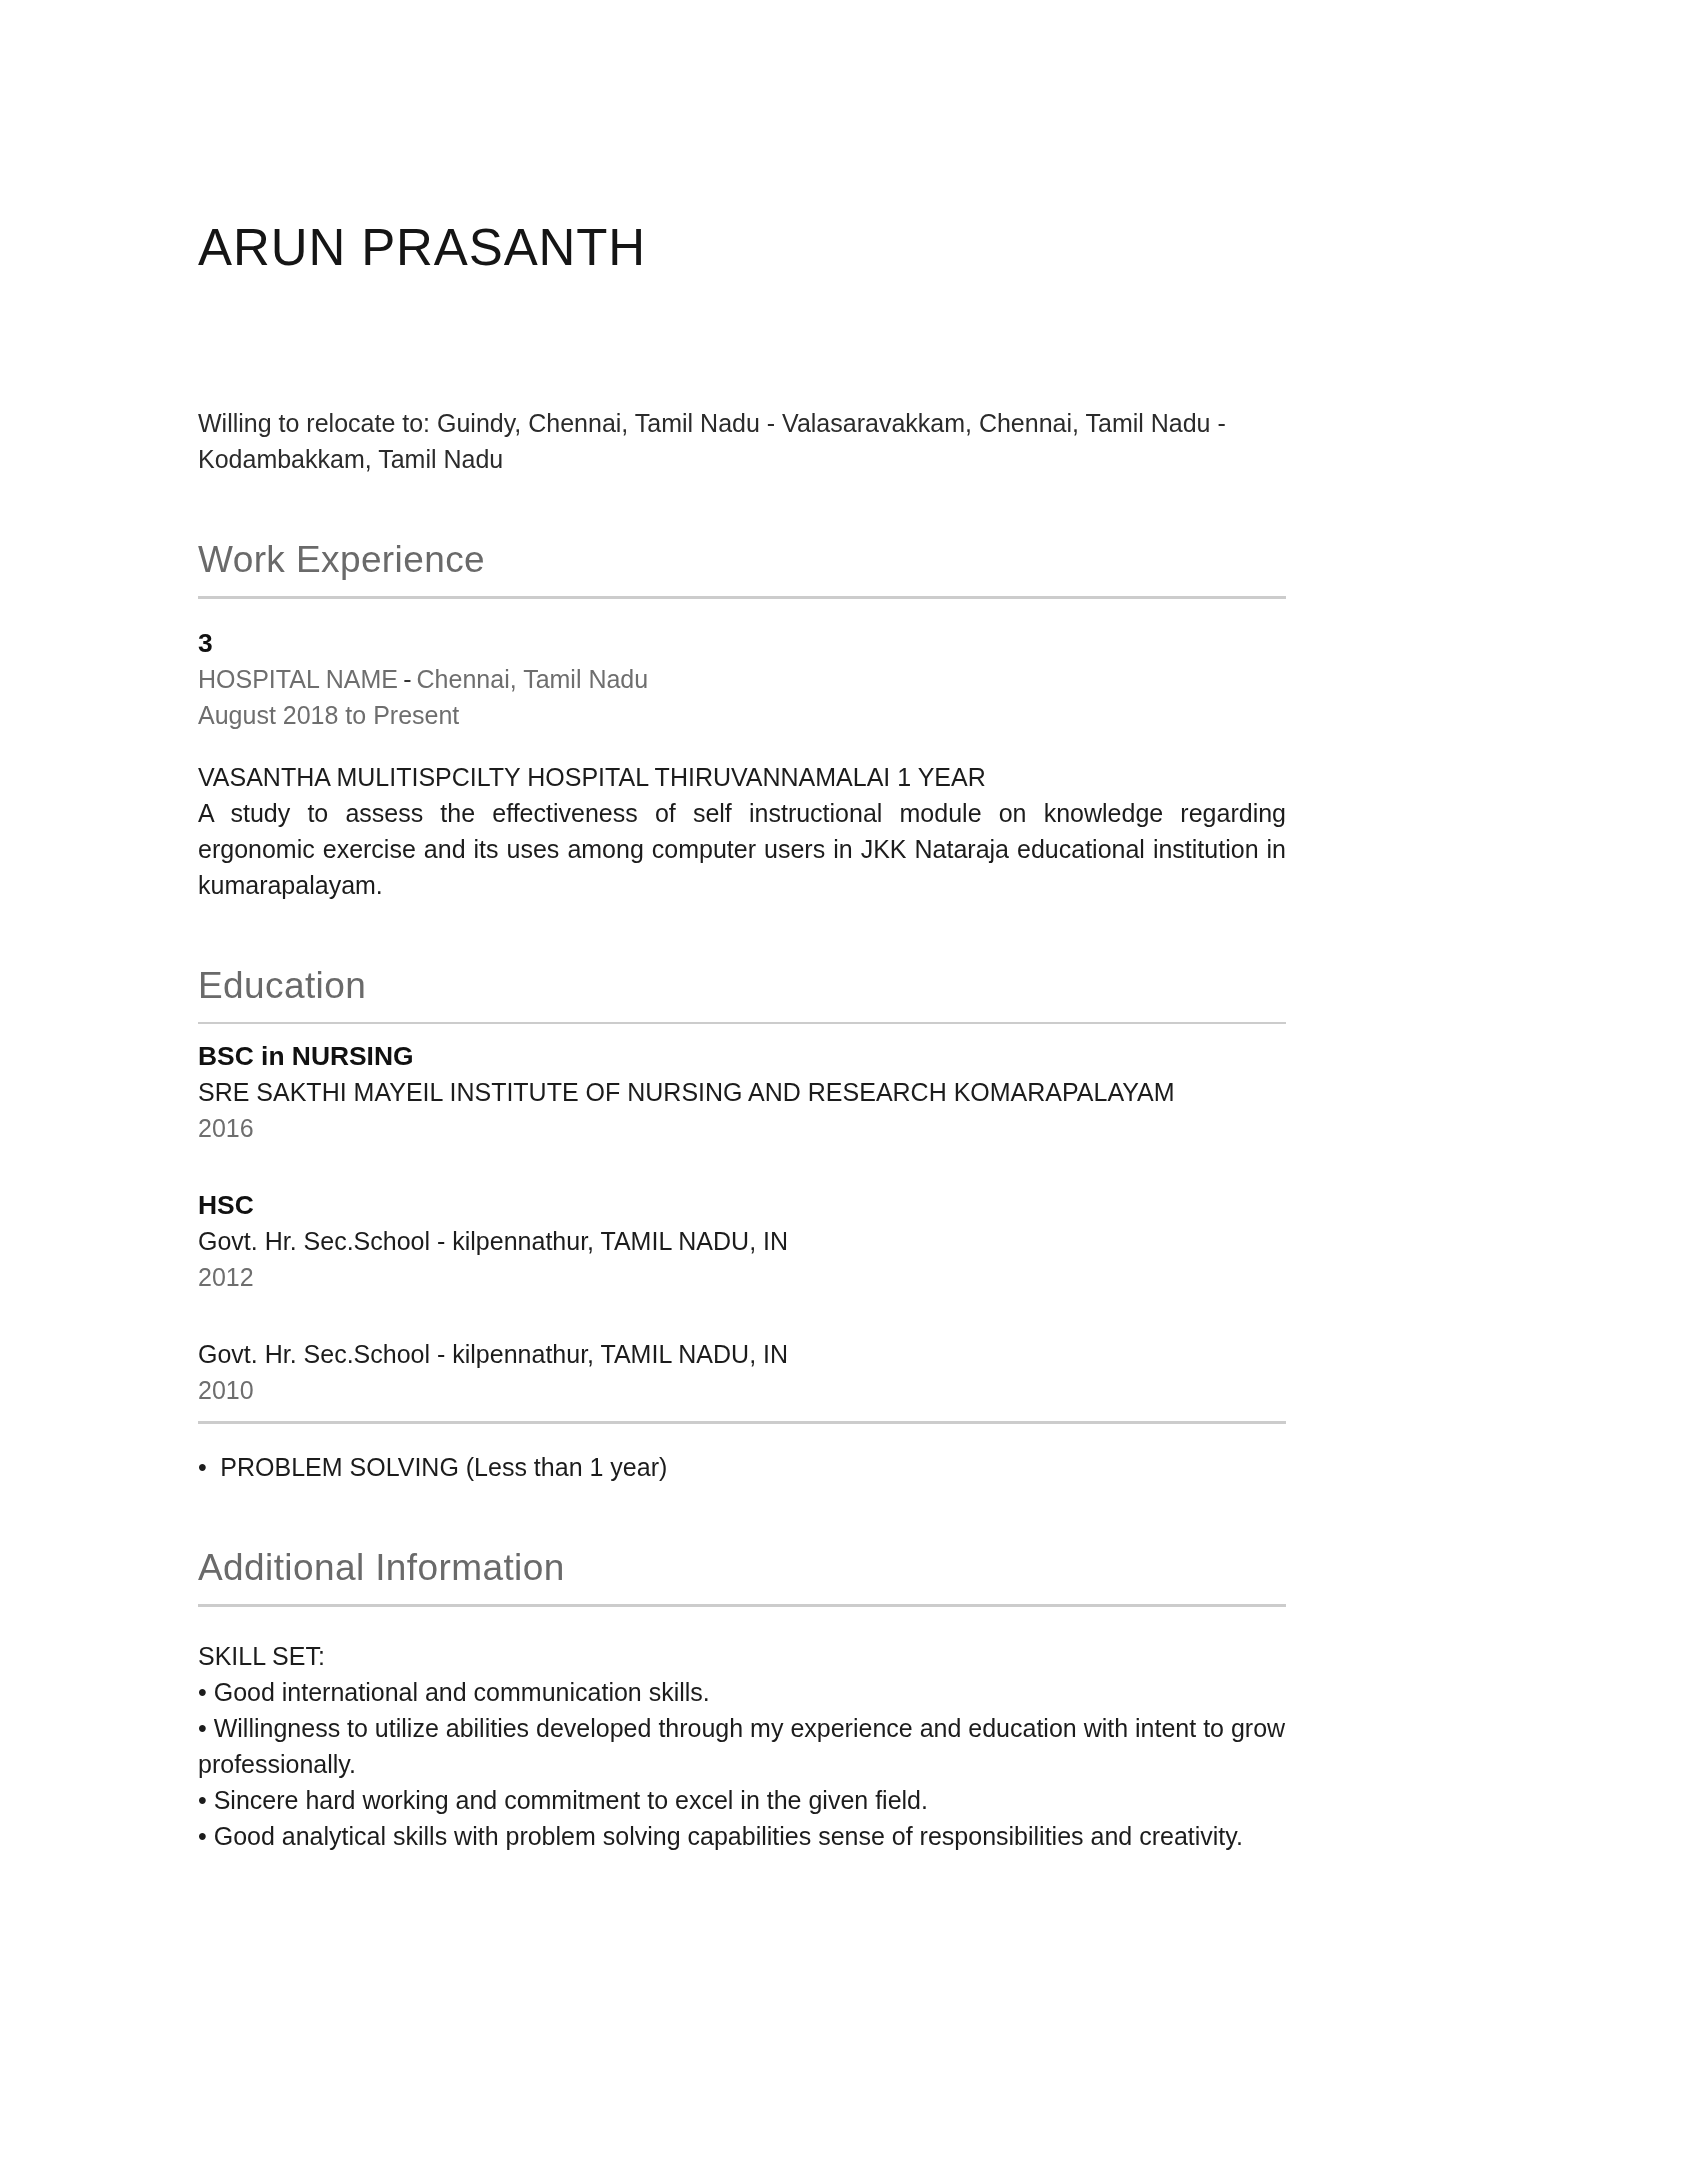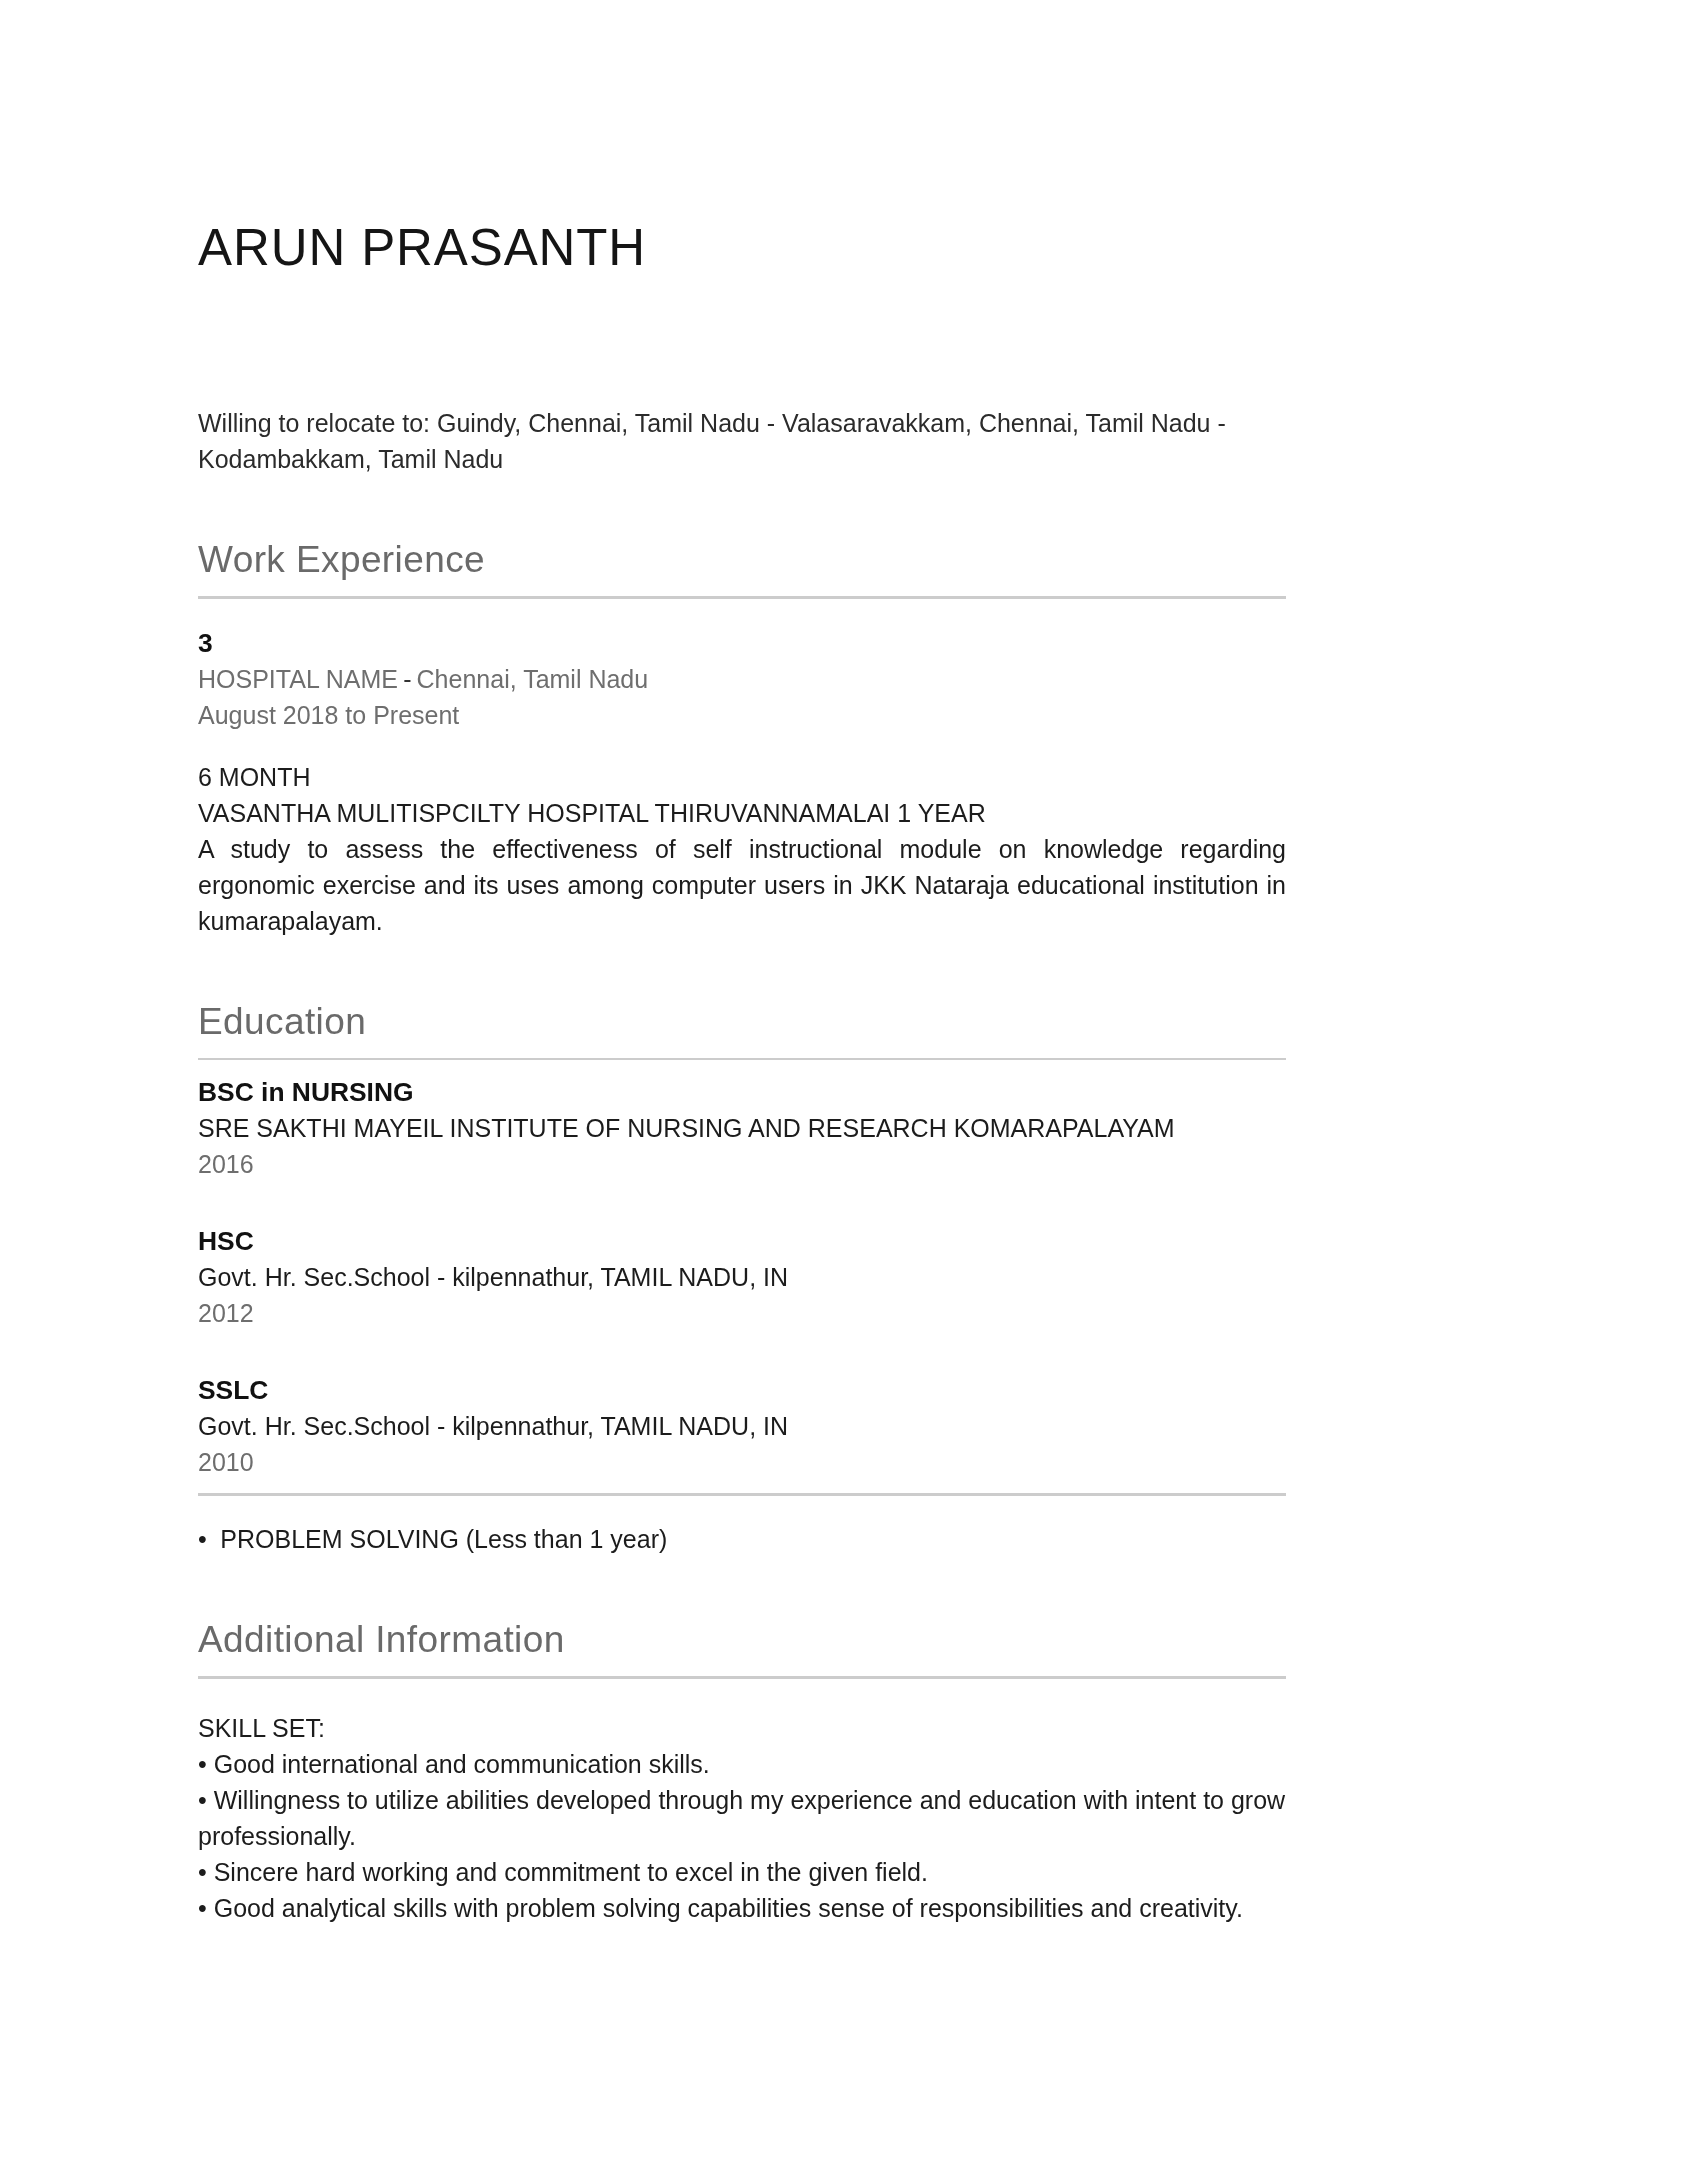--- a/index.html
+++ b/index.html
@@ -115,21 +115,20 @@
     <h2 class="section-heading">Work Experience</h2>
     <div class="rule"></div>
 
     <div class="job-title">3</div>
     <div class="job-sub">
       <span>HOSPITAL NAME</span><span class="sep">-</span><span>Chennai, Tamil Nadu</span>
     </div>
     <div class="job-dates">August 2018 to Present</div>
 
     <div class="job-body">
-      <div class="detail-line">6 MONTH</div>
       <div class="detail-line">VASANTHA MULITISPCILTY HOSPITAL THIRUVANNAMALAI 1 YEAR</div>
       <div class="job-desc">A study to assess the effectiveness of self instructional module on knowledge regarding ergonomic exercise and its uses among computer users in JKK Nataraja educational institution in kumarapalayam.</div>
     </div>
   </section>
 
   <section>
     <h2 class="section-heading">Education</h2>
     <div class="rule"></div>
 
     <div class="edu-item first">
@@ -138,21 +137,20 @@
       <div class="edu-year">2016</div>
     </div>
 
     <div class="edu-item">
       <div class="edu-degree">HSC</div>
       <div class="edu-school">Govt. Hr. Sec.School - kilpennathur, TAMIL NADU, IN</div>
       <div class="edu-year">2012</div>
     </div>
 
     <div class="edu-item">
-      <div class="edu-degree">SSLC</div>
       <div class="edu-school">Govt. Hr. Sec.School - kilpennathur, TAMIL NADU, IN</div>
       <div class="edu-year">2010</div>
     </div>
   </section>
 
   <section>
     <div class="rule"></div>
 
     <div class="skill-line">
       <span class="bullet">•</span>

